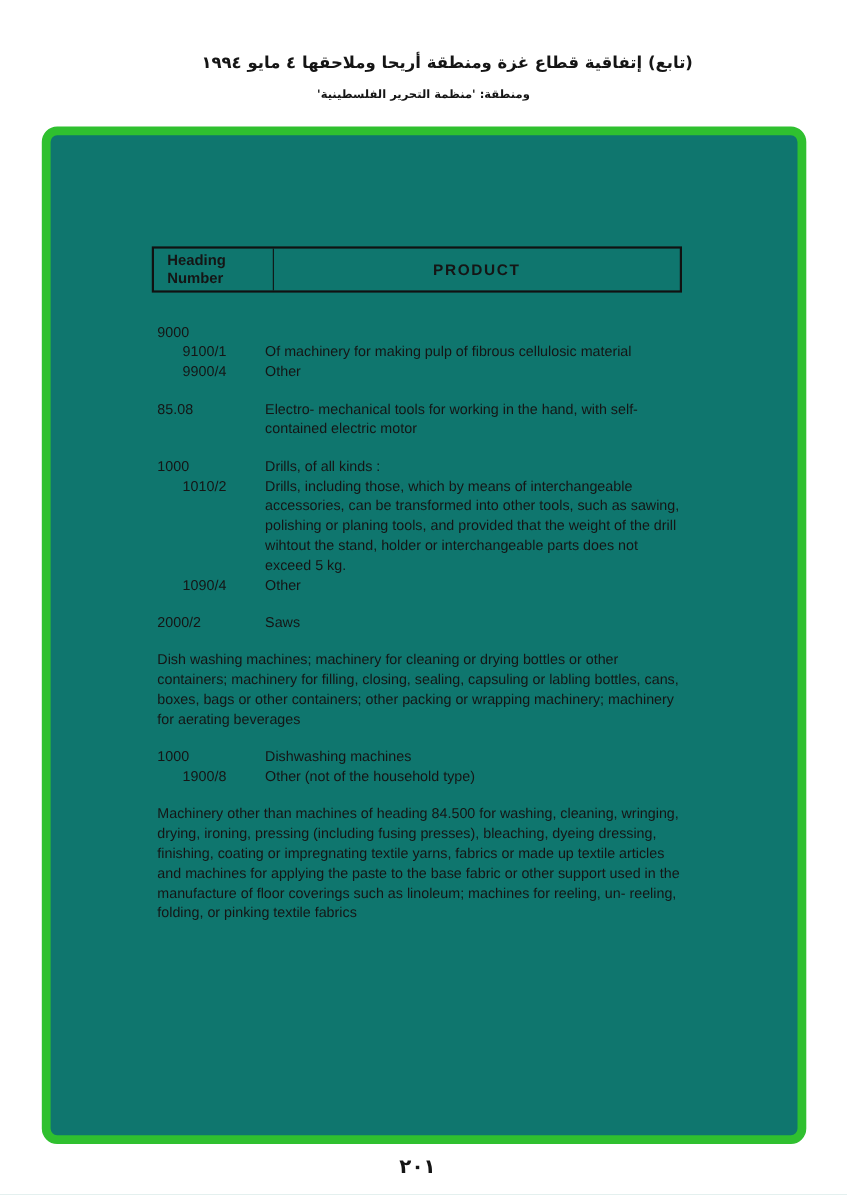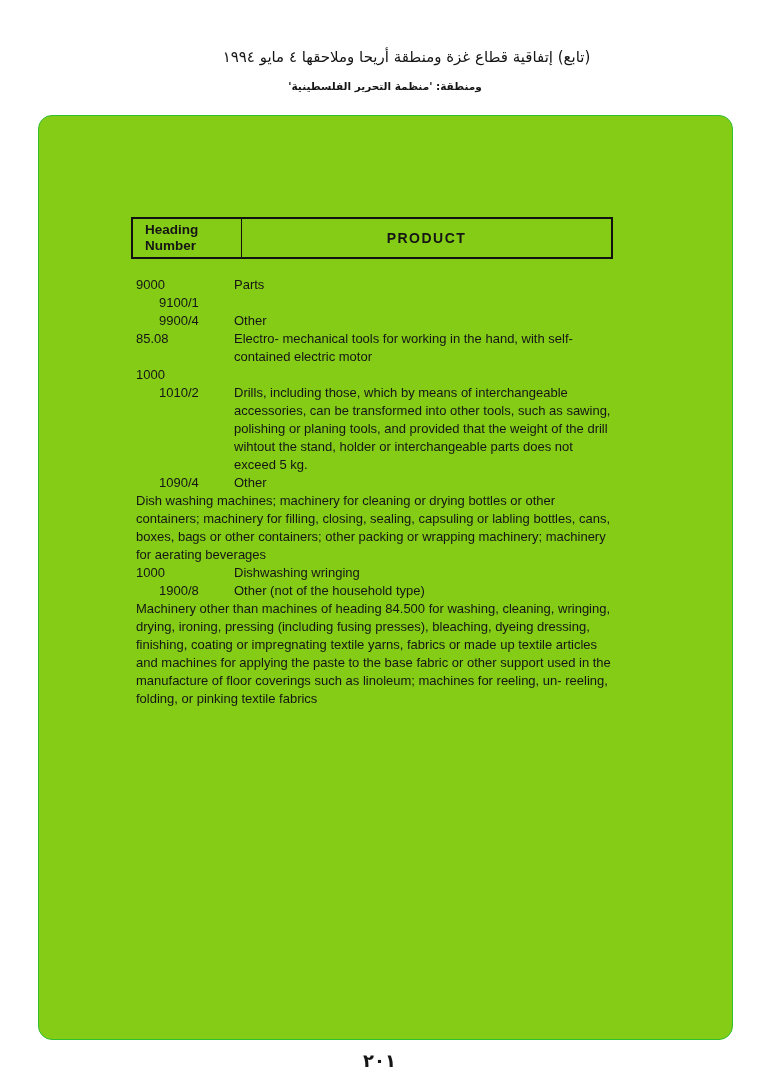--- a/index.html
+++ b/index.html
@@ -17,21 +17,21 @@
     overflow: hidden;
   }
   .arabic-title {
     position: absolute;
     top: 48px;
     left: 0;
     right: 0;
     text-align: center;
     direction: rtl;
     font-family: "DejaVu Sans", sans-serif;
-    font-weight: normal;
+    font-weight: bold;
     font-size: 15px;
     letter-spacing: 0.5px;
     margin-left: 43px;
   }
   .arabic-source {
     position: absolute;
     top: 80px;
     left: 0;
     right: 0;
     text-align: center;
@@ -40,23 +40,23 @@
     font-weight: bold;
     font-size: 10.5px;
   }
   .green-frame {
     position: absolute;
     left: 38px;
     top: 115px;
     width: 695px;
     height: 925px;
     box-sizing: border-box;
-    border: 1px solid #a16207;
+    border: 8px solid #a16207;
     border-radius: 14px;
-    background: #84cc16;
+    background: #0f766e;
   }
   .header-box {
     position: absolute;
     left: 92px;
     top: 101px;
     width: 482px;
     height: 42px;
     box-sizing: border-box;
     border: 2px solid #111111;
     display: flex;
@@ -85,22 +85,22 @@
     letter-spacing: 1.5px;
   }
   .rows {
     position: absolute;
     left: 97px;
     top: 156px;
     width: 478px;
     font-size: 13px;
     line-height: 18px;
   }
-  .group { margin-top: 0; }
-  .group:first-child { margin-top: 4px; }
+  .group { margin-top: 16px; }
+  .group:first-child { margin-top: 14px; }
   .row { display: flex; }
   .num {
     width: 98px;
     flex: none;
     box-sizing: border-box;
     white-space: nowrap;
   }
   .num.lvl1 { padding-left: 23px; }
   .txt { flex: 1; }
   .footer-page {
@@ -131,63 +131,70 @@
       </div>
       <div class="hdivider"></div>
       <div class="hcol2">PRODUCT</div>
     </div>
 
     <div class="rows">
 
       <div class="group">
         <div class="row">
           <div class="num">9000</div>
-          <div class="txt">Parts</div>
         </div>
         <div class="row">
           <div class="num lvl1">9100/1</div>
+          <div class="txt">Of machinery for making pulp of fibrous cellulosic material</div>
         </div>
         <div class="row">
           <div class="num lvl1">9900/4</div>
           <div class="txt">Other</div>
         </div>
       </div>
 
       <div class="group">
         <div class="row">
           <div class="num">85.08</div>
           <div class="txt">Electro- mechanical tools for working in the hand, with self-contained electric motor</div>
         </div>
       </div>
 
       <div class="group">
         <div class="row">
           <div class="num">1000</div>
+          <div class="txt">Drills, of all kinds :</div>
         </div>
         <div class="row">
           <div class="num lvl1">1010/2</div>
           <div class="txt">Drills, including those, which by means of interchangeable accessories, can be transformed into other tools, such as sawing, polishing or planing tools, and provided that the weight of the drill wihtout the stand, holder or interchangeable parts does not exceed 5 kg.</div>
         </div>
         <div class="row">
           <div class="num lvl1">1090/4</div>
           <div class="txt">Other</div>
         </div>
       </div>
 
+      <div class="group">
+        <div class="row">
+          <div class="num">2000/2</div>
+          <div class="txt">Saws</div>
+        </div>
+      </div>
 
       <div class="group">
         <div class="row">
           <div class="txt">Dish washing machines; machinery for cleaning or drying bottles or other containers; machinery for filling, closing, sealing, capsuling or labling bottles, cans,  boxes, bags or other containers; other packing or wrapping machinery; machinery for aerating beverages</div>
         </div>
       </div>
 
       <div class="group">
         <div class="row">
           <div class="num">1000</div>
-          <div class="txt">Dishwashing wringing</div>
+          <div class="txt">Dishwashing machines</div>
         </div>
         <div class="row">
           <div class="num lvl1">1900/8</div>
           <div class="txt">Other (not of the household type)</div>
         </div>
       </div>
 
       <div class="group">
         <div class="row">
           <div class="txt">Machinery other than machines of heading 84.500 for washing, cleaning, wringing, drying, ironing,  pressing (including fusing presses), bleaching, dyeing dressing, finishing, coating or impregnating textile yarns, fabrics or made up textile articles and machines for applying the paste to the base fabric or other support used in the manufacture of floor coverings such as linoleum; machines for reeling, un- reeling, folding, or pinking textile fabrics</div>

